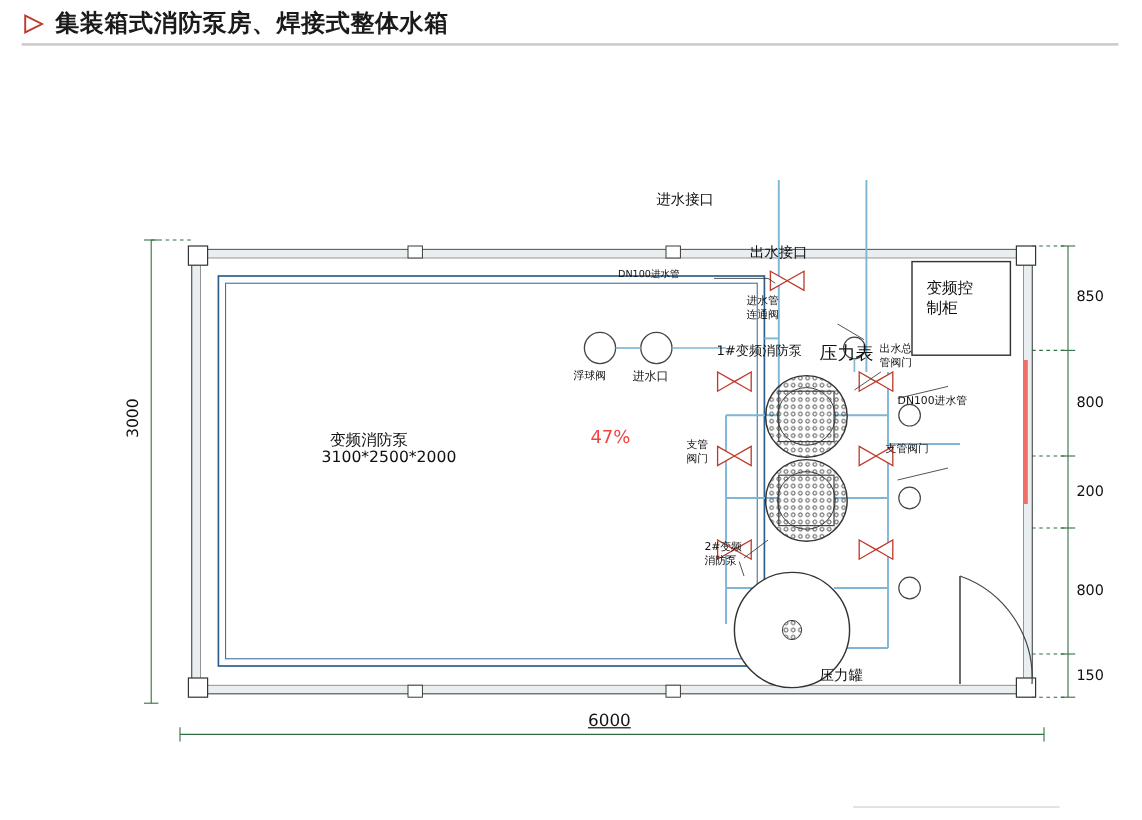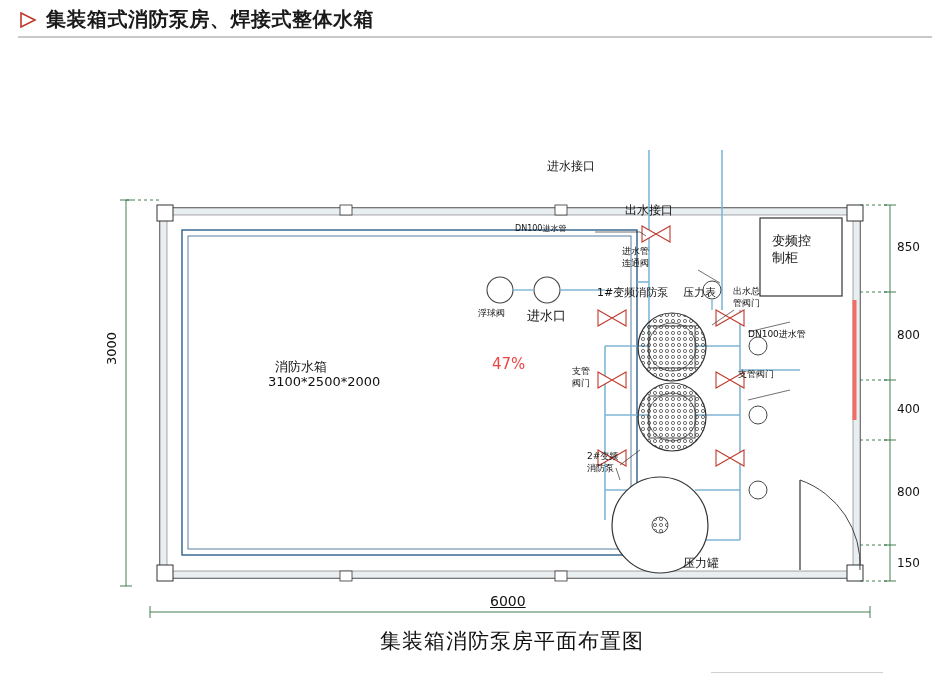--- a/index.html
+++ b/index.html
@@ -271,45 +271,44 @@
         <line x1="540" y1="300" x2="520" y2="315"></line>
       </g>
     </svg>
 
     <div class="cap" style="left:447px; top:8px; font-size:12px;">进水接口</div>
     <div class="cap" style="left:525px; top:8px; font-size:12px;margin-top:44px;">出水接口</div>
     <div class="cap" style="left:415px; top:73px; font-size:8px;">DN100进水管</div>
     <div class="cap" style="left:522px; top:95px; font-size:9px; line-height:12px; white-space:pre;">进水管
 连通阀</div>
     <div class="cap" style="left:497px; top:135px; font-size:11px;">1#变频消防泵</div>
-    <div class="cap" style="left:583px; top:135px; font-size:11px;">压力表</div>
+    <div class="cap" style="left:583px; top:135px; font-size:15px;">压力表</div>
     <div class="cap" style="left:633px; top:135px; font-size:9px; line-height:12px; white-space:pre;">出水总
 管阀门</div>
     <div class="cap" style="left:648px; top:178px; font-size:9px;">DN100进水管</div>
     <div class="cap" style="left:638px; top:218px; font-size:9px;">支管阀门</div>
     <div class="cap" style="left:472px; top:215px; font-size:9px; line-height:12px; white-space:pre;">支管
 阀门</div>
     <div class="cap" style="left:487px; top:300px; font-size:9px; line-height:12px; white-space:pre;">2#变频
 消防泵</div>
     <div class="cap" style="left:378px; top:157px; font-size:9px;">浮球阀</div>
-    <div class="cap" style="left:427px; top:157px; font-size:13px;">进水口</div>
-    <div class="cap" style="left:175px; top:208px; font-size:13px;">消防水箱</div>
+    <div class="cap" style="left:427px; top:157px; font-size:10px;">进水口</div>
+    <div class="cap" style="left:175px; top:208px; font-size:13px;">变频消防泵</div>
     <div class="cap" style="left:168px; top:224px; font-size:13px;">3100*2500*2000</div>
     <div class="cap" style="left:583px; top:405px; font-size:12px;">压力罐</div>
     <div class="cap" style="left:672px; top:82px; font-size:13px; line-height:17px; white-space:pre;">变频控
 制柜</div>
 
     <div class="cap" style="left:4px; top:215px; font-size:13px; transform:rotate(-90deg); transform-origin:left top;">3000</div>
     <div class="cap" style="left:390px; top:443px; font-size:14px;text-decoration:underline;">6000</div>
     <div class="cap" style="left:797px; top:90px; font-size:12px;">850</div>
     <div class="cap" style="left:797px; top:178px; font-size:12px;">800</div>
-    <div class="cap" style="left:797px; top:252px; font-size:12px;">400</div>
+    <div class="cap" style="left:797px; top:252px; font-size:12px;">200</div>
     <div class="cap" style="left:797px; top:335px; font-size:12px;">800</div>
     <div class="cap" style="left:797px; top:406px; font-size:12px;">150</div>
   </div>
 
   <div class="pct">47%</div>
 
-  <div class="draw-caption">集装箱消防泵房平面布置图</div>
 
   <div class="wm-line"></div>
 
 </div>
 
 </body></html>

